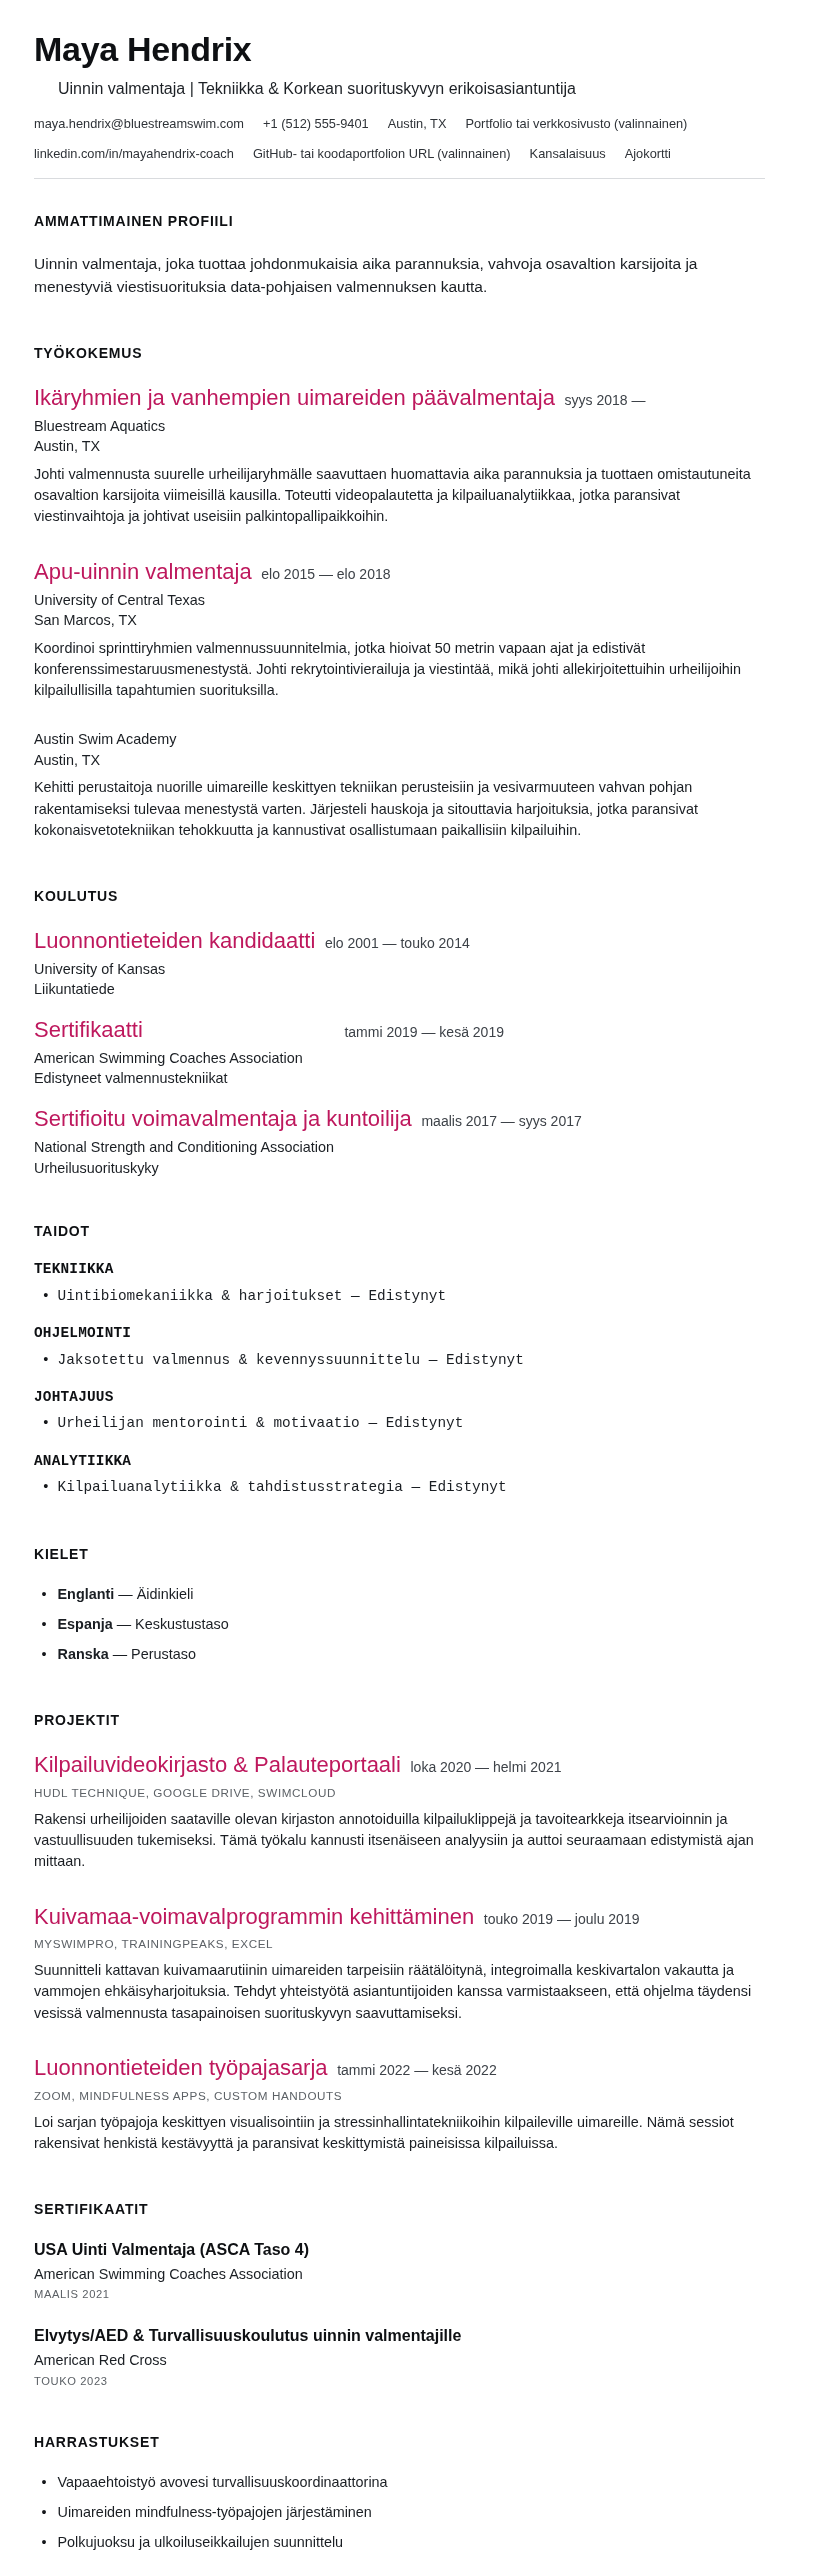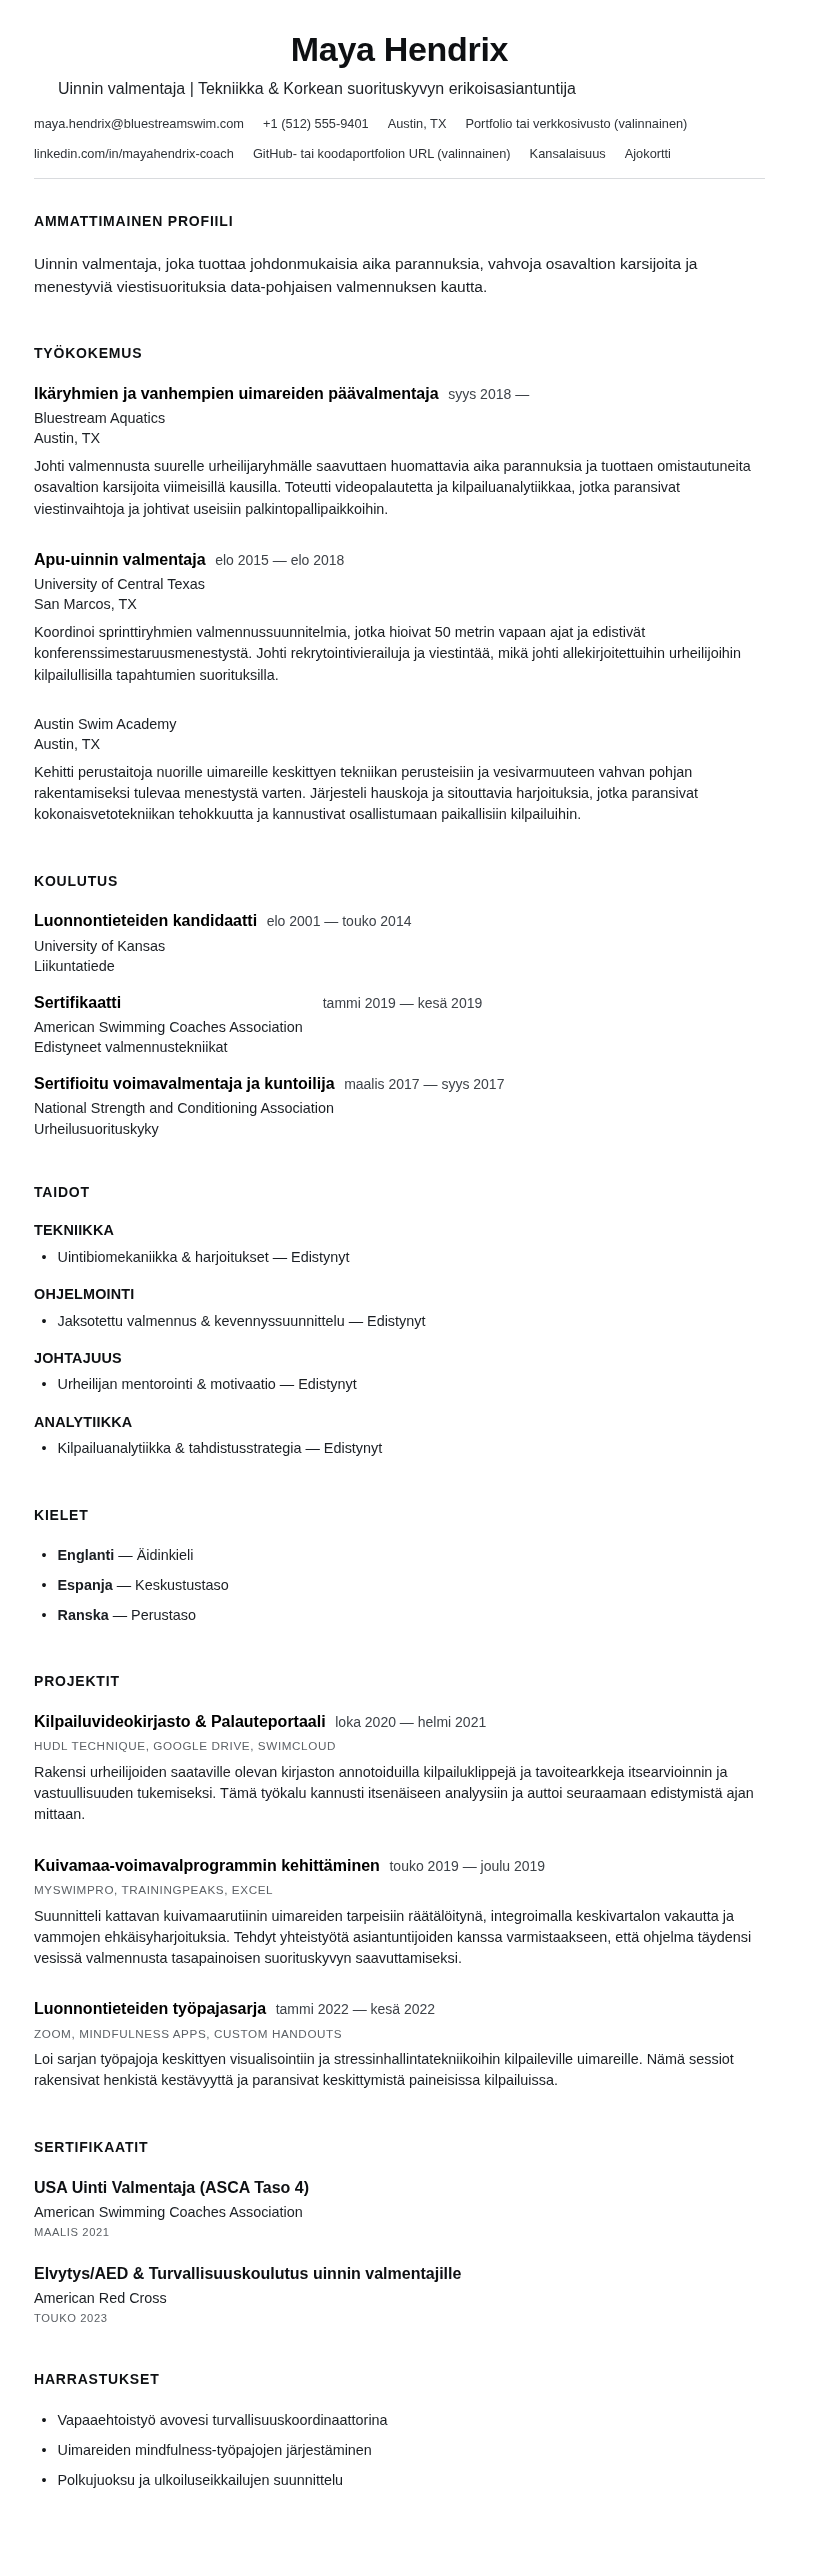--- a/index.html
+++ b/index.html
@@ -7,50 +7,50 @@
   body {
     width: 820px;
     min-height: 2576px;
     font-family: "Liberation Sans", "DejaVu Sans", sans-serif;
     color: #14171a;
     -webkit-font-smoothing: antialiased;
   }
   .page { padding: 30px 55px 48px 34px; }
 
   
-  .name { font-size: 34px; font-weight: 700; letter-spacing: -0.3px; color: #0e1013; line-height: 1.15; text-align: center; }
+  .name { font-size: 34px; font-weight: 700; letter-spacing: -0.3px; color: #0e1013; line-height: 1.15; }
   .headline { font-size: 16px; font-weight: 400; color: #1d2126; margin-top: 9.6px; line-height: 1.3; margin-left: 24px; }
   .contact { margin-top: 16px; font-size: 12.8px; color: #2f3338; }
   .contact-row { display: flex; flex-wrap: wrap; gap: 19px; line-height: 1.4; margin-bottom: 11.7px; }
   .contact-row:last-child { margin-bottom: 0; }
   .divider { border: none; border-top: 1.1px solid #d9dbde; margin-top: 15px; }
 
   
   .section-heading {
     font-size: 14px; font-weight: 700; letter-spacing: 0.8px;
     color: #0e1013; margin: 47px 0 21.3px; line-height: 1.25;
   }
   .section:first-of-type .section-heading { margin-top: 34px; }
 
   .profile-text { font-size: 15.5px; line-height: 1.5; color: #1a1e23; max-width: 730px; }
 
   
   .entry { margin-bottom: 30px; }
   .edu-entry { margin-bottom: 19px; }
   .entry-head { display: flex; align-items: baseline; gap: 9.6px; flex-wrap: wrap; }
-  .entry-title { font-size: 16px; font-weight: 700; color: #000000; line-height: 1.3; }
+  .entry-title { font-size: 22px; font-weight: 400; color: #be185d; line-height: 1.3; }
   .entry-dates { font-size: 14px; font-weight: 400; color: #3d4248; white-space: nowrap; }
   .entry-dates.pushed { margin-left: 192px; }
   .entry-org { font-size: 14.4px; color: #1a1e23; margin-top: 5.3px; }
   .entry-loc { font-size: 14.4px; color: #1a1e23; margin-top: 4.3px; }
   .entry-tools { font-size: 11.7px; letter-spacing: 0.6px; color: #5c6166; margin-top: 6.4px; }
   .entry-desc { font-size: 14.4px; line-height: 21.3px; color: #1a1e23; margin-top: 9.6px; max-width: 730px; }
 
   
-  .skill-group { margin-bottom: 18px; }
+  .skill-group { margin-bottom: 18px; font-family: Liberation Mono, monospace; }
   .skill-group-title { font-size: 14.4px; font-weight: 700; letter-spacing: 0.2px; color: #0e1013; margin-bottom: 8.5px; }
 
   
   ul.bullets { list-style: none; }
   ul.bullets li {
     position: relative; padding-left: 23.5px;
     font-size: 14.4px; line-height: 21.3px; color: #1a1e23; margin-bottom: 8.5px;
   }
   ul.bullets li::before { content: "\2022"; position: absolute; left: 7.5px; top: 0; color: #14171a; }
   .lang-name { font-weight: 700; }

